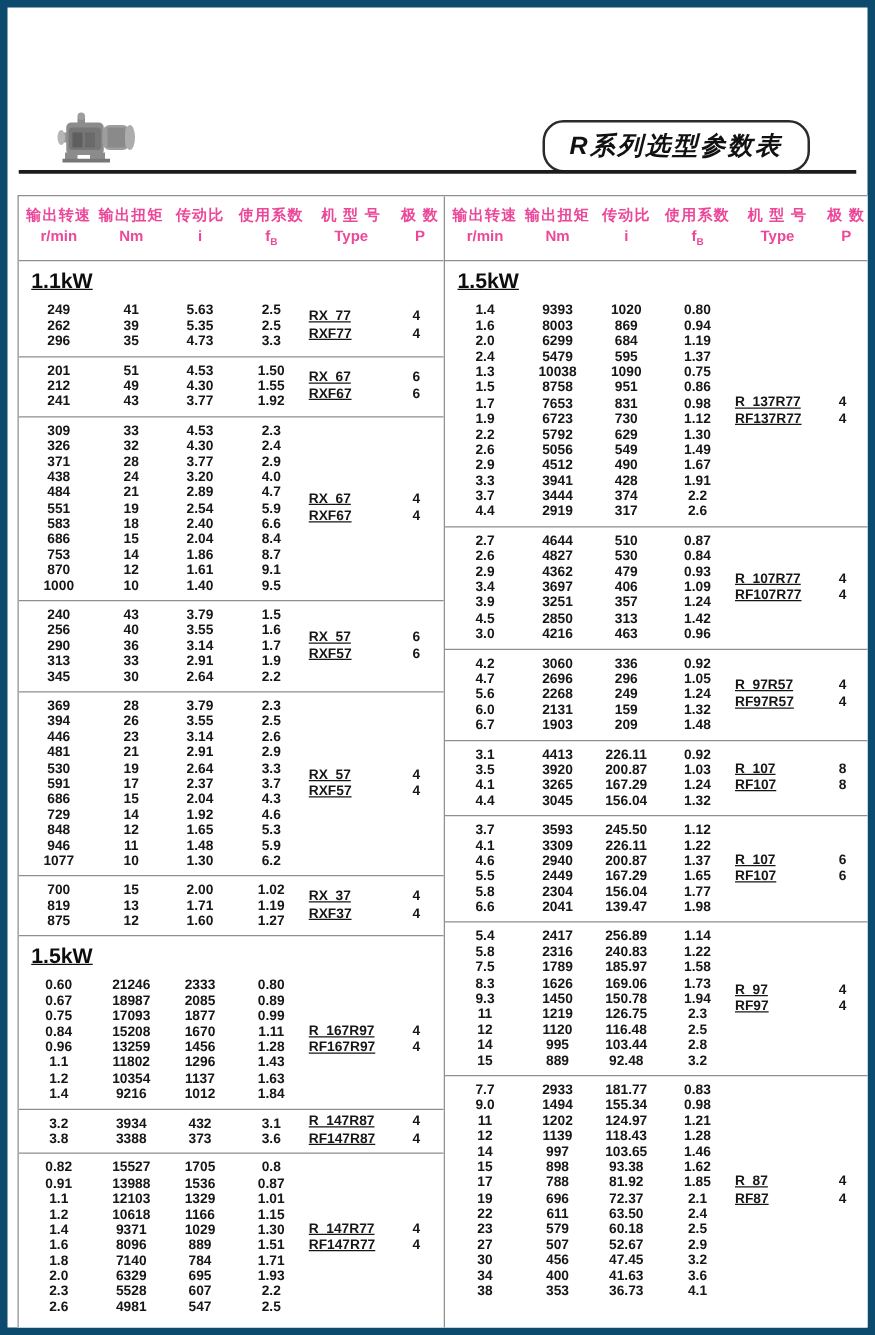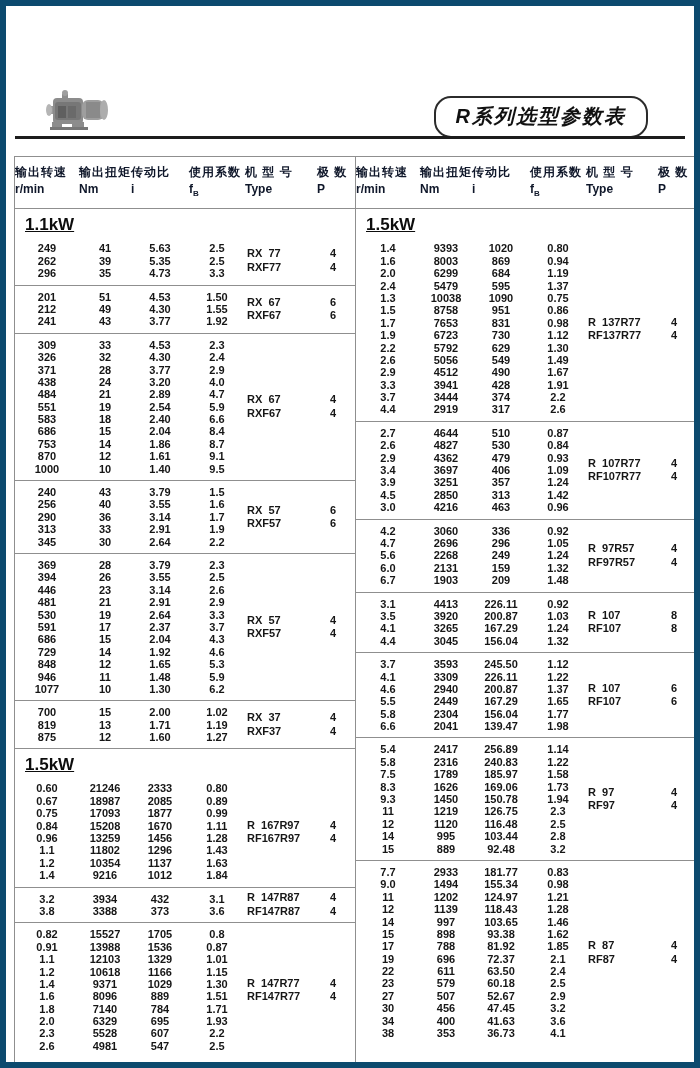--- a/index.html
+++ b/index.html
@@ -12,36 +12,36 @@
         letter-spacing:2px;background:#fff;}
   .masthead-rule{position:absolute;left:9px;right:9px;top:130px;height:3px;background:#1c1c1c;}
   
   .gridtable{position:absolute;left:8px;top:150px;width:684px;height:908px;
         border:1px solid #8f8f8f;box-sizing:border-box;display:flex;overflow:hidden;background:#fff;}
   .half{width:341px;box-sizing:border-box;overflow:hidden;}
   .half.left{border-right:1px solid #8f8f8f;}
   
   .thead{padding:7px 0 6px 0;border-bottom:1px solid #8f8f8f;}
   .thr{display:grid;grid-template-columns:64px 52px 58px 56px 72px 38px;}
-  .thc{white-space:nowrap;font-weight:bold;color:#0f172a;}
+  .thc{text-align:center;white-space:nowrap;font-weight:bold;color:#ec4899;}
   .thc .zh{font-size:12px;line-height:17px;letter-spacing:1px;}
   .thc .u{font-size:12px;line-height:16px;}
   .thc sub{font-size:8px;}
   
   .section{border-top:1px solid #8f8f8f;}
   .section.first{border-top:none;}
   .power{font-size:17px;font-weight:bold;color:#0d0d0d;padding:5px 0 1px 10px;line-height:22px;height:22px;text-decoration:underline;}
   .block{position:relative;border-top:1px solid #8f8f8f;padding:5px 0;}
   .block.first{border-top:none;}
   .r{display:grid;grid-template-columns:64px 52px 58px 56px;height:12.4px;line-height:12.4px;}
   .r span{text-align:center;font-size:11px;font-weight:bold;color:#161616;}
   .models{position:absolute;left:232px;top:0;bottom:0;width:106px;display:flex;
         flex-direction:column;justify-content:center;}
   .mrow{display:flex;height:13.5px;line-height:13.5px;}
-  .mname{width:66px;font-size:11px;font-weight:bold;color:#161616;white-space:pre;text-align:left;}
+  .mname{width:66px;font-size:11px;font-weight:bold;color:#161616;white-space:pre;text-align:left;text-decoration:underline;}
   .mpoles{width:40px;font-size:11px;font-weight:bold;color:#161616;text-align:center;}
 </style>
 </head>
 <body>
 
 <div class="page">
 
   <div class="masthead">
     <svg class="gearmotor" viewBox="0 0 74 48" xmlns="http://www.w3.org/2000/svg">
       <rect x="6" y="20" width="6" height="8" fill="#9a9a9a"></rect>

